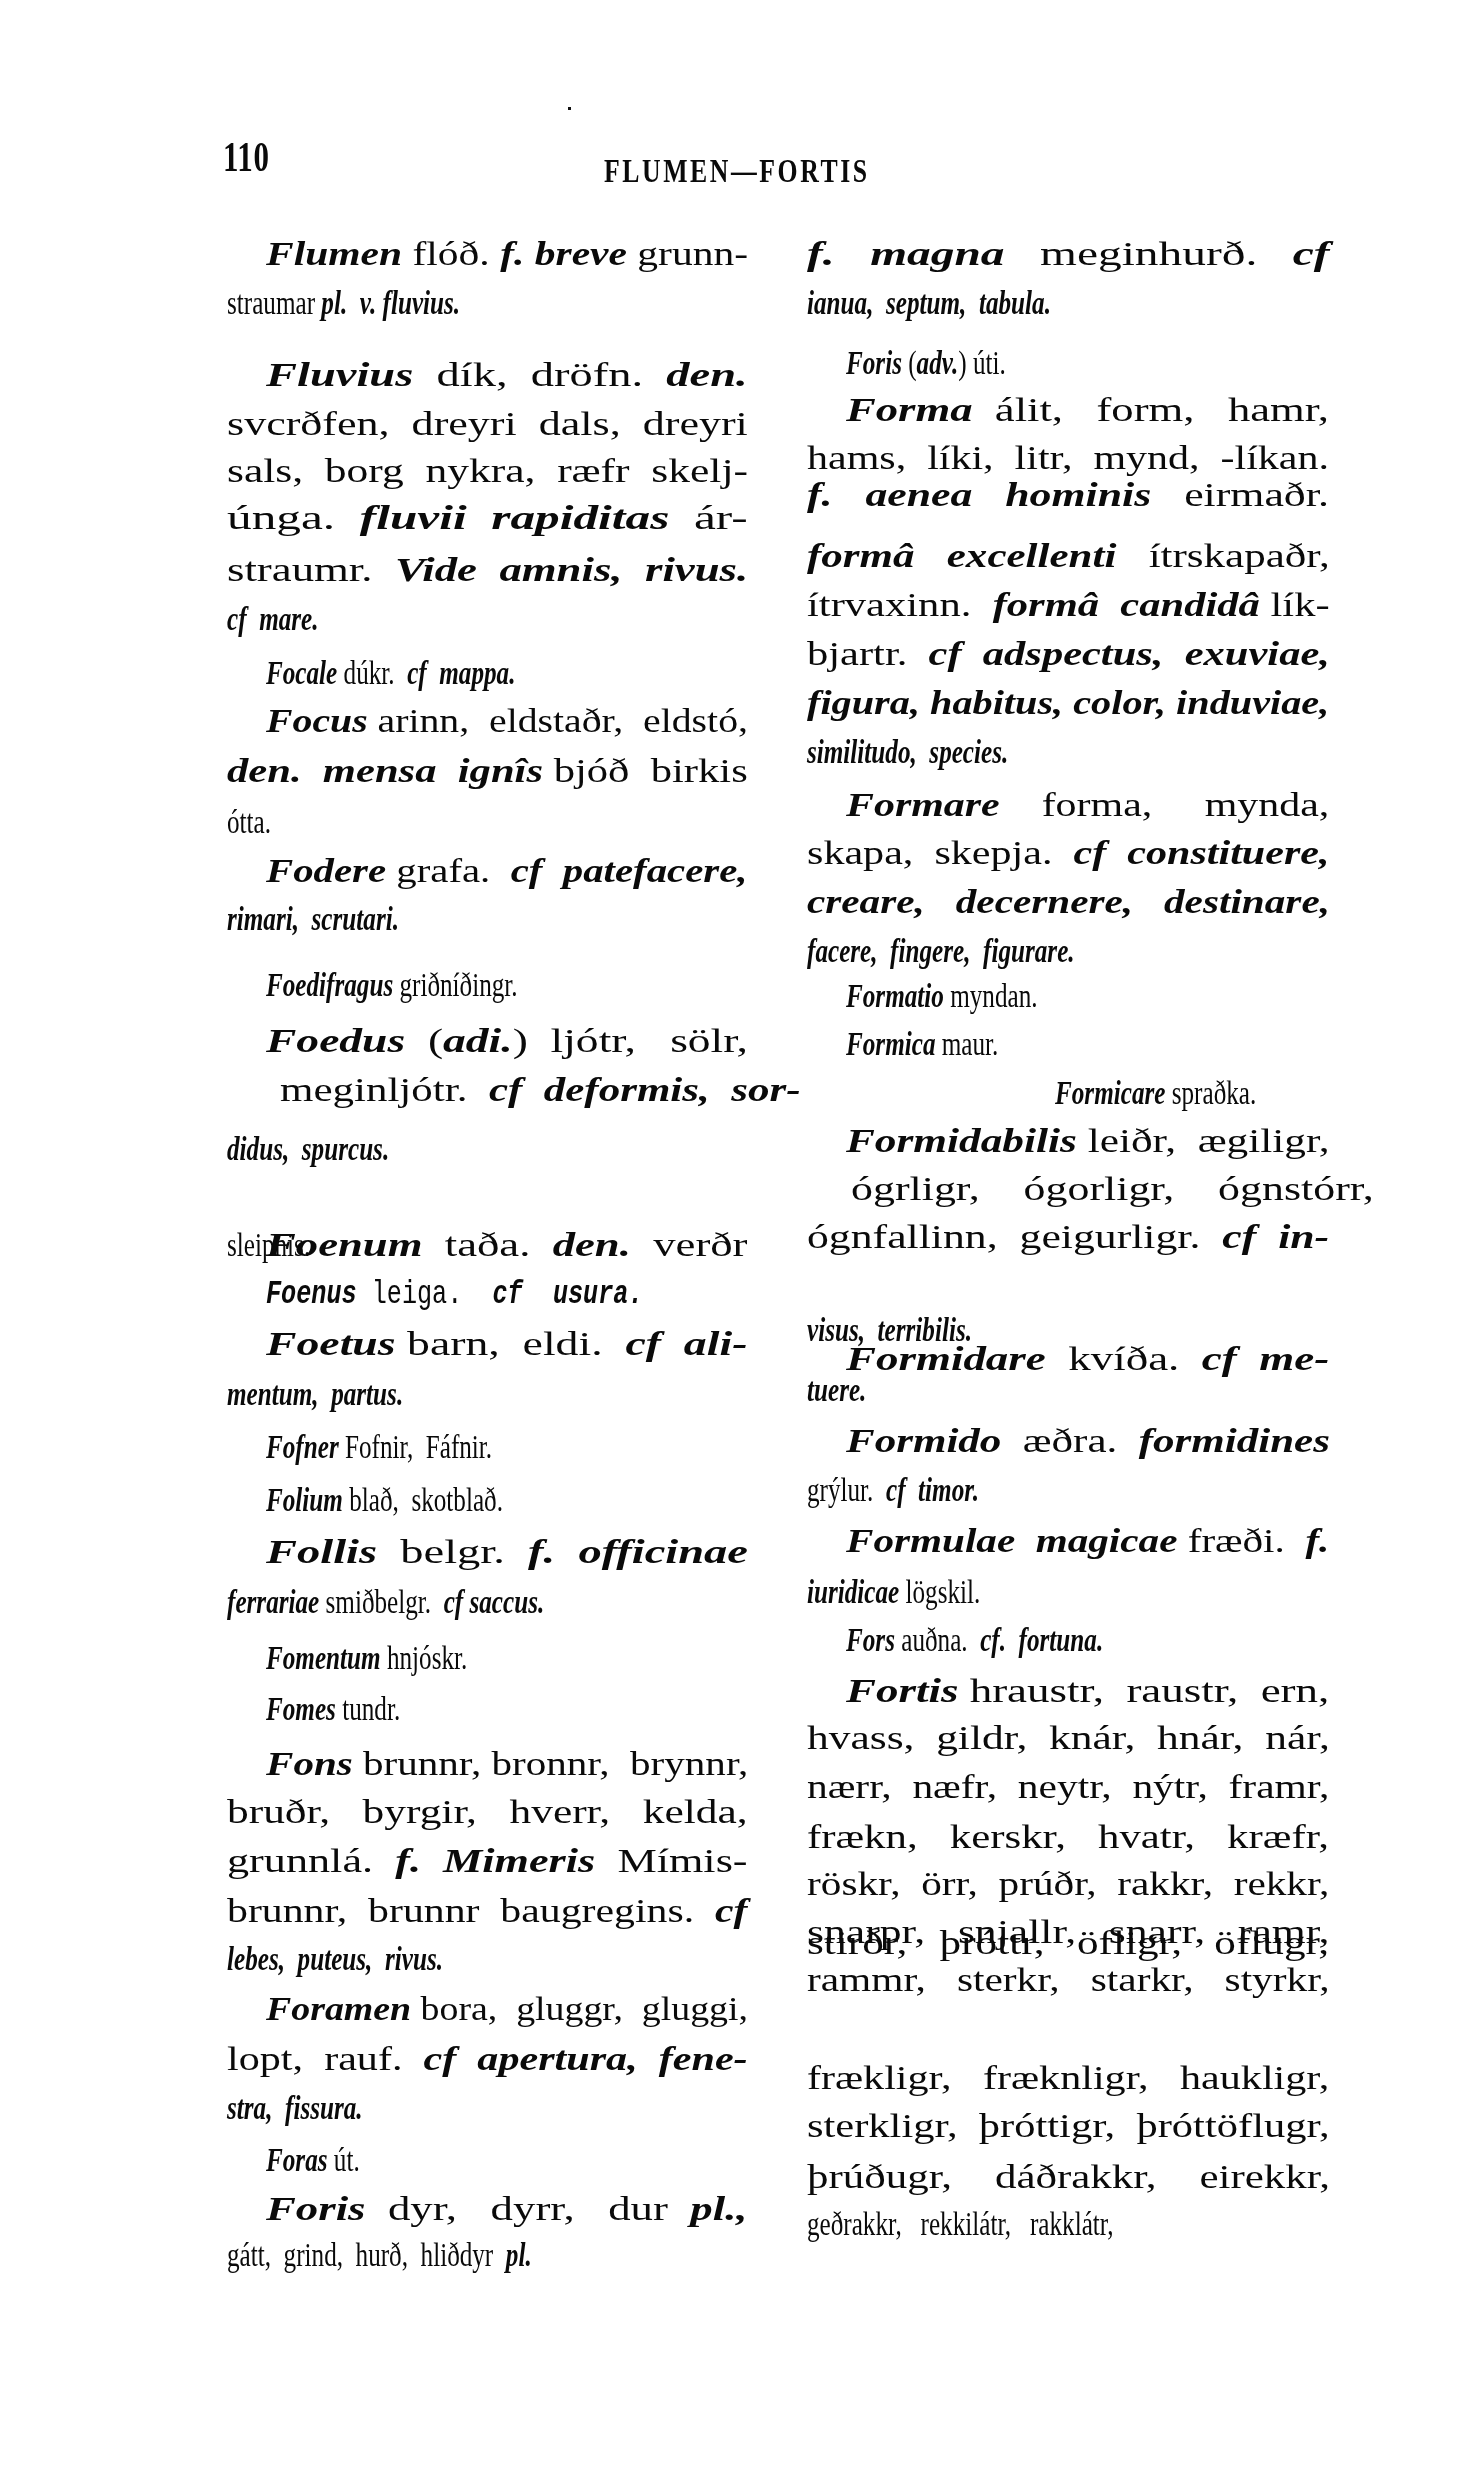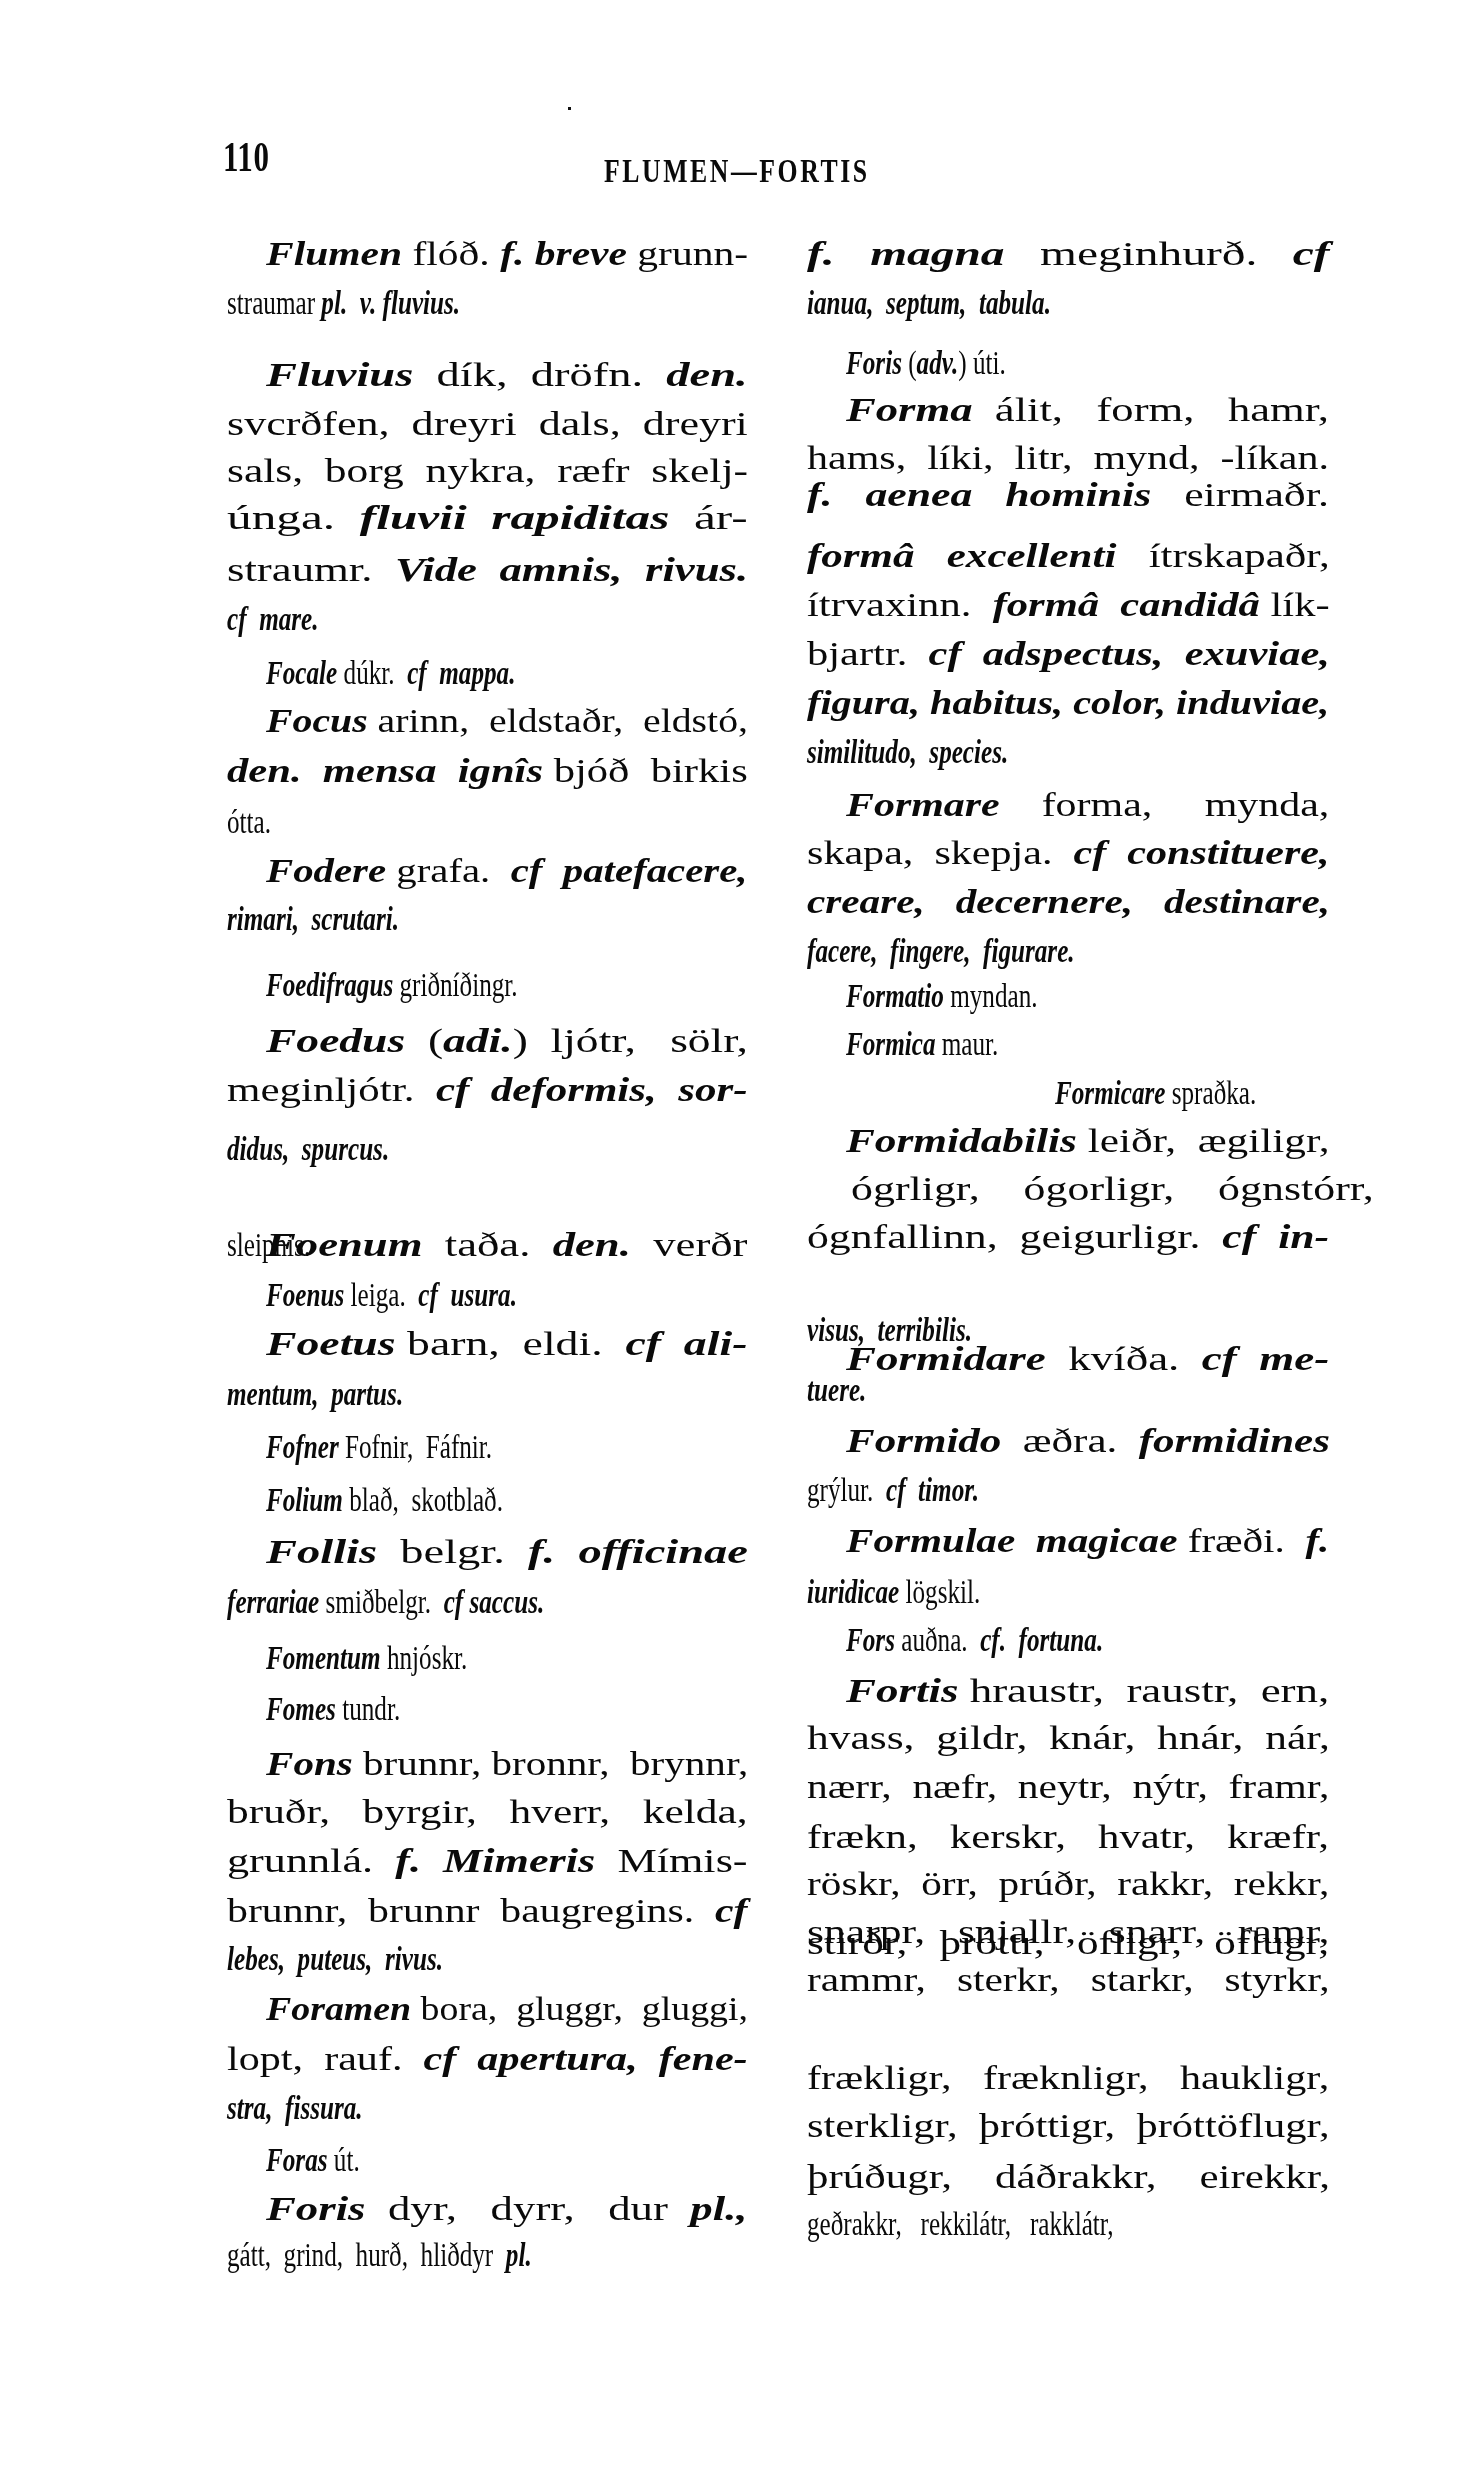--- a/index.html
+++ b/index.html
@@ -49,25 +49,25 @@
       <div class="line" style="top: 549px;"><span class="inner" style="transform: scaleX(1.317);"><span class="rm" style="white-space: pre;">straumr.  </span><span class="it" style="white-space: pre;">Vide  amnis,  rivus.</span></span></div>
       <div class="line" style="top: 598px;"><span class="inner" style="transform: scaleX(0.74);"><span class="it" style="white-space: pre;">cf  mare.</span></span></div>
       <div class="line indent" style="top: 652px;"><span class="inner" style="transform: scaleX(0.74);"><span class="lemma" style="white-space: pre;">Focale</span><span class="rm" style="white-space: pre;"> dúkr.  </span><span class="it" style="white-space: pre;">cf  mappa.</span></span></div>
       <div class="line indent" style="top: 700px;"><span class="inner" style="transform: scaleX(1.169);"><span class="lemma" style="white-space: pre;">Focus</span><span class="rm" style="white-space: pre;"> arinn,  eldstaðr,  eldstó,</span></span></div>
       <div class="line" style="top: 750px;"><span class="inner" style="transform: scaleX(1.253);"><span class="it" style="white-space: pre;">den.  mensa  ignîs</span><span class="rm" style="white-space: pre;"> bjóð  birkis</span></span></div>
       <div class="line" style="top: 801px;"><span class="inner" style="transform: scaleX(0.74);"><span class="rm" style="white-space: pre;">ótta.</span></span></div>
       <div class="line indent" style="top: 850px;"><span class="inner" style="transform: scaleX(1.2);"><span class="lemma" style="white-space: pre;">Fodere</span><span class="rm" style="white-space: pre;"> grafa.  </span><span class="it" style="white-space: pre;">cf  patefacere,</span></span></div>
       <div class="line" style="top: 898px;"><span class="inner" style="transform: scaleX(0.74);"><span class="it" style="white-space: pre;">rimari,  scrutari.</span></span></div>
       <div class="line indent" style="top: 964px;"><span class="inner" style="transform: scaleX(0.74);"><span class="lemma" style="white-space: pre;">Foedifragus</span><span class="rm" style="white-space: pre;"> griðníðingr.</span></span></div>
       <div class="line indent" style="top: 1020px;"><span class="inner" style="transform: scaleX(1.339);"><span class="lemma" style="white-space: pre;">Foedus</span><span class="rm" style="white-space: pre;">  (</span><span class="it" style="white-space: pre;">adi.</span><span class="rm" style="white-space: pre;">)  ljótr,   sölr,</span></span></div>
-      <div class="line" style="top: 1069px;"><span class="inner" style="transform: scaleX(1.264);"><span class="rm" style="white-space: pre;">meginljótr.  </span><span class="it" style="white-space: pre;">cf  deformis,  sor-</span></span></div>
+      <div class="line" style="top: 1069px; text-align: center;"><span class="inner" style="transform: scaleX(1.264);"><span class="rm" style="white-space: pre;">meginljótr.  </span><span class="it" style="white-space: pre;">cf  deformis,  sor-</span></span></div>
       <div class="line" style="top: 1128px;"><span class="inner" style="transform: scaleX(0.74);"><span class="it" style="white-space: pre;">didus,  spurcus.</span></span></div>
       <div class="line indent" style="top: 1224px;"><span class="inner" style="transform: scaleX(1.314);"><span class="lemma" style="white-space: pre;">Foenum</span><span class="rm" style="white-space: pre;">  taða.  </span><span class="it" style="white-space: pre;">den.</span><span class="rm" style="white-space: pre;">  verðr</span></span></div>
       <div class="line" style="top: 1224px;"><span class="inner" style="transform: scaleX(0.74);"><span class="rm" style="white-space: pre;">sleipnis.</span></span></div>
-      <div class="line indent" style="top: 1274px;"><span class="inner" style="transform: scaleX(0.74);"><span class="lemma" style="white-space: pre;">Foenus</span><span class="rm" style="white-space: pre;"> leiga.  </span><span class="it" style="white-space: pre;">cf  usura.</span></span></div>
+      <div class="line indent" style="top: 1274px; font-family: Liberation Mono, monospace;"><span class="inner" style="transform: scaleX(0.74);"><span class="lemma" style="white-space: pre;">Foenus</span><span class="rm" style="white-space: pre;"> leiga.  </span><span class="it" style="white-space: pre;">cf  usura.</span></span></div>
       <div class="line indent" style="top: 1323px;"><span class="inner" style="transform: scaleX(1.345);"><span class="lemma" style="white-space: pre;">Foetus</span><span class="rm" style="white-space: pre;"> barn,  eldi.  </span><span class="it" style="white-space: pre;">cf  ali-</span></span></div>
       <div class="line" style="top: 1373px;"><span class="inner" style="transform: scaleX(0.74);"><span class="it" style="white-space: pre;">mentum,  partus.</span></span></div>
       <div class="line indent" style="top: 1426px;"><span class="inner" style="transform: scaleX(0.74);"><span class="lemma" style="white-space: pre;">Fofner</span><span class="rm" style="white-space: pre;"> Fofnir,  Fáfnir.</span></span></div>
       <div class="line indent" style="top: 1479px;"><span class="inner" style="transform: scaleX(0.74);"><span class="lemma" style="white-space: pre;">Folium</span><span class="rm" style="white-space: pre;"> blað,  skotblað.</span></span></div>
       <div class="line indent" style="top: 1531px;"><span class="inner" style="transform: scaleX(1.367);"><span class="lemma" style="white-space: pre;">Follis</span><span class="rm" style="white-space: pre;">  belgr.  </span><span class="it" style="white-space: pre;">f.  officinae</span></span></div>
       <div class="line" style="top: 1581px;"><span class="inner" style="transform: scaleX(0.74);"><span class="it" style="white-space: pre;">ferrariae</span><span class="rm" style="white-space: pre;"> smiðbelgr.  </span><span class="it" style="white-space: pre;">cf saccus.</span></span></div>
       <div class="line indent" style="top: 1637px;"><span class="inner" style="transform: scaleX(0.74);"><span class="lemma" style="white-space: pre;">Fomentum</span><span class="rm" style="white-space: pre;"> hnjóskr.</span></span></div>
       <div class="line indent" style="top: 1688px;"><span class="inner" style="transform: scaleX(0.74);"><span class="lemma" style="white-space: pre;">Fomes</span><span class="rm" style="white-space: pre;"> tundr.</span></span></div>
       <div class="line indent" style="top: 1743px;"><span class="inner" style="transform: scaleX(1.208);"><span class="lemma" style="white-space: pre;">Fons</span><span class="rm" style="white-space: pre;"> brunnr, bronnr,  brynnr,</span></span></div>
       <div class="line" style="top: 1791px;"><span class="inner" style="transform: scaleX(1.276);"><span class="rm" style="white-space: pre;">bruðr,   byrgir,   hverr,   kelda,</span></span></div>

